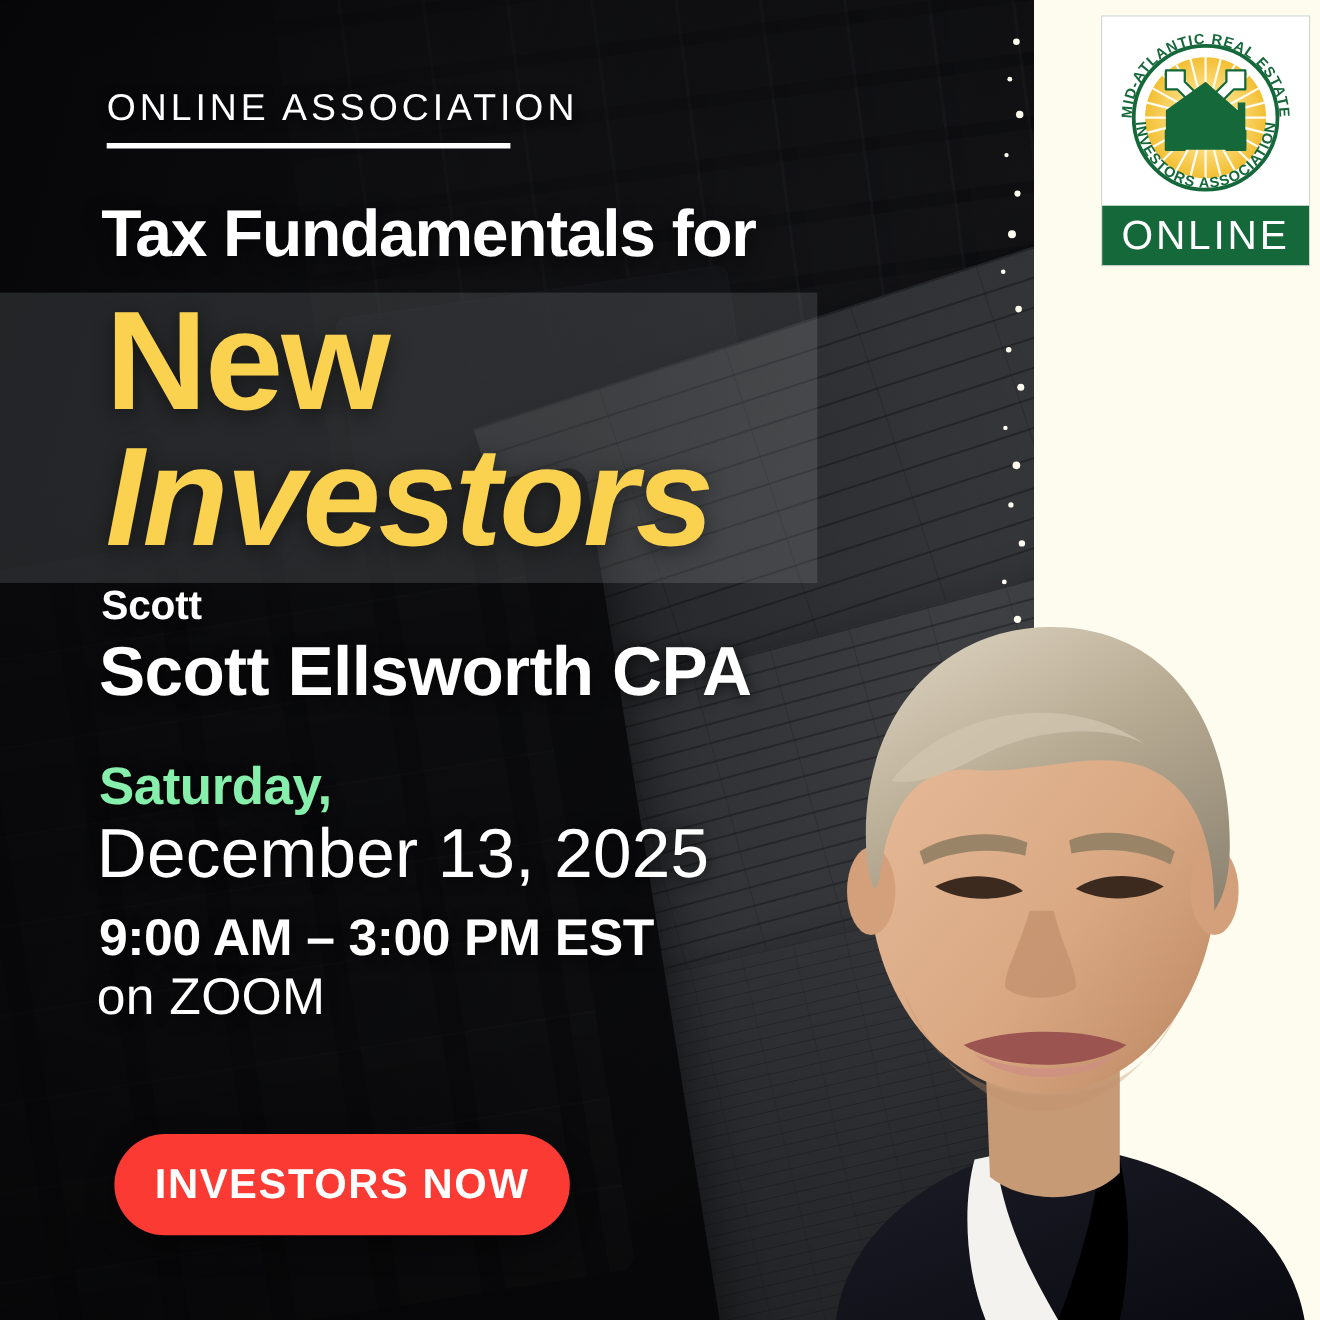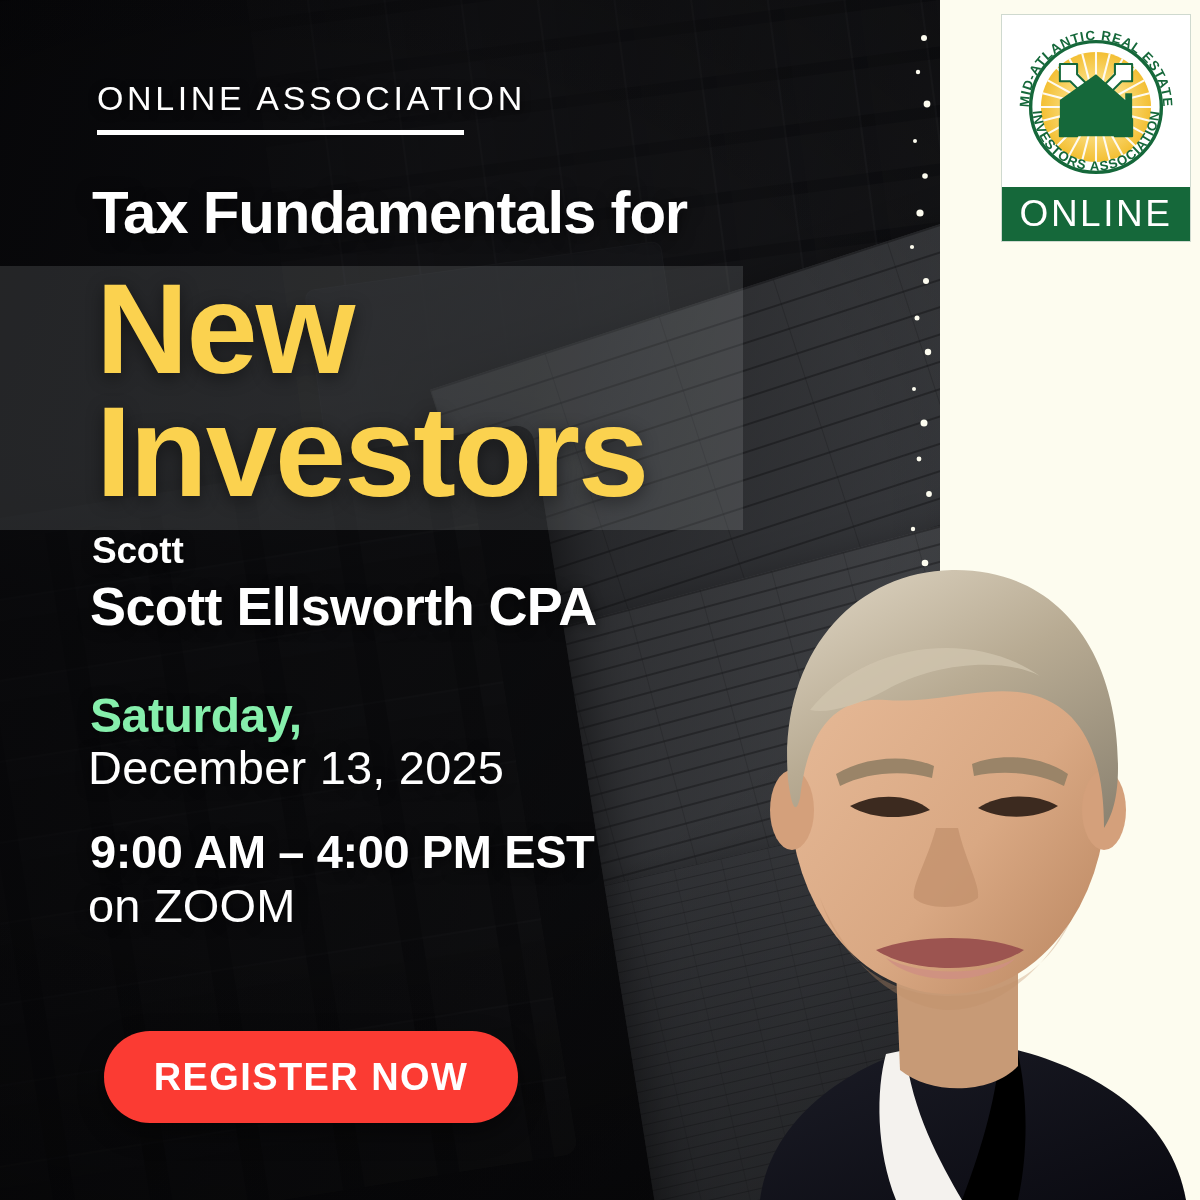--- a/index.html
+++ b/index.html
@@ -163,39 +163,40 @@
   }
   .title2{
     position:absolute;left:96px;top:269px;
     color:#fbd24f;font-size:128px;font-weight:700;letter-spacing:-2px;line-height:.94;
     text-shadow:0 4px 18px rgba(0,0,0,.45);
   }
   .title3{
     position:absolute;left:96px;top:392px;
     color:#fbd24f;font-size:128px;font-weight:700;letter-spacing:-2px;line-height:.94;
     text-shadow:0 4px 18px rgba(0,0,0,.45);
+    font-style:italic;
   }
   .with{
     position:absolute;left:92px;top:530px;
     color:#ffffff;font-size:37px;font-weight:700;letter-spacing:-.2px;
     text-shadow:0 2px 12px rgba(0,0,0,.7);
   }
   .speaker{
     position:absolute;left:90px;top:575px;
-    color:#ffffff;font-size:54px;font-weight:700;letter-spacing:-.6px;
+    color:#ffffff;font-size:63px;font-weight:700;letter-spacing:-.6px;
     text-shadow:0 2px 14px rgba(0,0,0,.7);white-space:nowrap;
   }
   .day{
     position:absolute;left:90px;top:688px;
     color:#86efac;font-size:48px;font-weight:700;letter-spacing:-.4px;
     text-shadow:0 2px 14px rgba(0,0,0,.7);
   }
   .date{
     position:absolute;left:88px;top:740px;
-    color:#ffffff;font-size:47px;font-weight:300;letter-spacing:.2px;
+    color:#ffffff;font-size:63px;font-weight:300;letter-spacing:.2px;
     text-shadow:0 2px 14px rgba(0,0,0,.7);white-space:nowrap;
   }
   .time{
     position:absolute;left:90px;top:824px;
     color:#ffffff;font-size:47px;font-weight:700;letter-spacing:-.4px;
     text-shadow:0 2px 14px rgba(0,0,0,.7);white-space:nowrap;
   }
   .platform{
     position:absolute;left:88px;top:878px;
     color:#ffffff;font-size:47px;font-weight:300;letter-spacing:.2px;
@@ -415,21 +416,21 @@
 
     <div class="title1">Tax Fundamentals for</div>
     <div class="title2">New</div>
     <div class="title3">Investors</div>
 
     <div class="with">Scott</div>
     <div class="speaker">Scott Ellsworth CPA</div>
 
     <div class="day">Saturday,</div>
     <div class="date">December 13, 2025</div>
-    <div class="time">9:00 AM – 4:00 PM EST</div>
+    <div class="time">9:00 AM – 3:00 PM EST</div>
     <div class="platform">on ZOOM</div>
 
     <button class="cta">
-      <span>REGISTER NOW</span>
+      <span>INVESTORS NOW</span>
     </button>
   </div>
 
 </div>
 
 </body></html>

